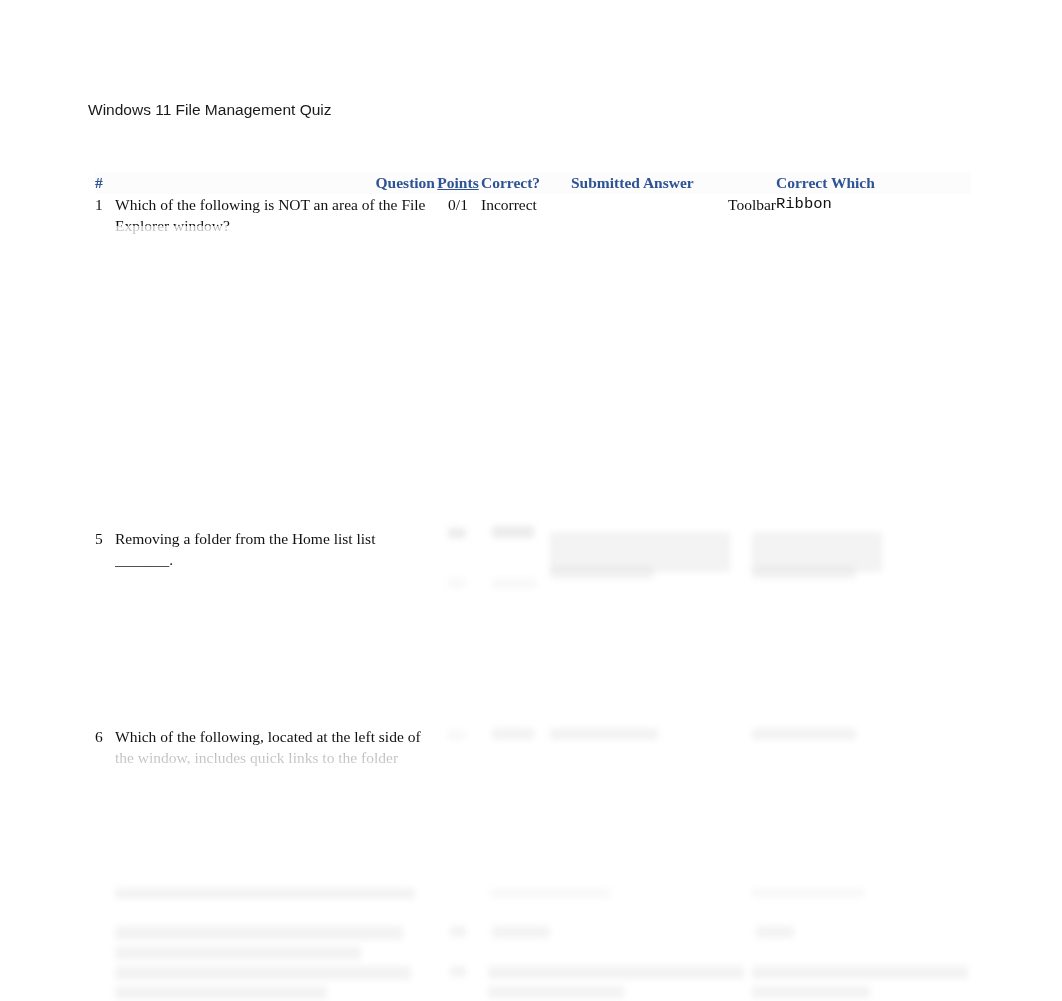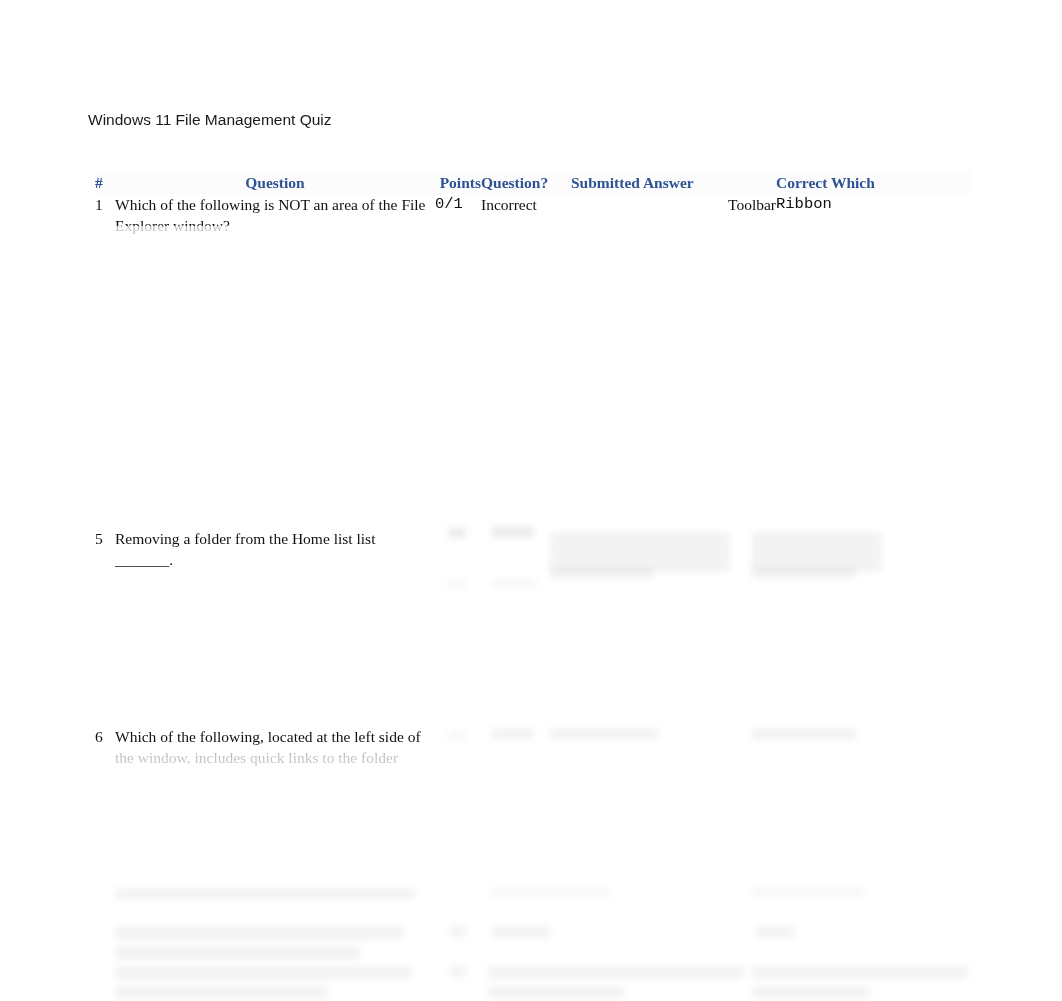--- a/index.html
+++ b/index.html
@@ -13,21 +13,21 @@
     position: relative;
     overflow: hidden;
     font-family: "Liberation Serif", "DejaVu Serif", serif;
     -webkit-font-smoothing: antialiased;
   }
 
   
   #doc-header {
     position: absolute;
     left: 88px;
-    top: 110px;
+    top: 100px;
     font-family: "Liberation Sans", "DejaVu Sans", sans-serif;
     font-size: 15.5px;
     line-height: 20px;
     color: #1a1a1a;
     white-space: nowrap;
   }
   #doc-header .line { display: block; }
 
   
   #results-table {
@@ -47,34 +47,34 @@
 
   thead th {
     font-weight: bold;
     color: #2e5395;
     font-size: 15.5px;
     line-height: 22px;
     padding-bottom: 4px;
     background: #fcfcfc;
   }
   thead th.col-num      { text-align: left;   width: 20px; }
-  thead th.col-question { text-align: center; width: 320px; }
-  thead th.col-points   { text-align: right;  width: 46px; }
+  thead th.col-question { text-align: right; width: 320px; }
+  thead th.col-points   {  width: 46px; text-decoration: underline; }
   thead th.col-correct  { text-align: left;   width: 90px; }
   thead th.col-submitted{ text-align: left;   width: 205px; margin-top: 28px; }
   thead th.col-answer   { text-align: left;   width: 195px; }
 
   tbody td {
     font-size: 15.5px;
     line-height: 21px;
     color: #111111;
   }
   td.col-num       { text-align: left;  padding-right: 4px; }
   td.col-question  { text-align: left;  padding-right: 14px; }
-  td.col-points    { text-align: left; padding-right: 10px; font-family: Liberation Mono, monospace; }
+  td.col-points    { text-align: center; padding-right: 10px; }
   td.col-correct   { text-align: left;  padding-right: 6px; }
   td.col-submitted { text-align: right;  padding-right: 10px; }
   td.col-answer    { text-align: left; font-family: Liberation Mono, monospace; }
 
   
   tr.row-clip { height: 34px; }
   tr.row-clip td { overflow: hidden; }
   .clip-2line {
     display: block;
     max-height: 42px;
@@ -159,21 +159,21 @@
 <div id="doc-header">
   <span class="line">Windows 11 File Management Quiz</span>
 </div>
 
 <table id="results-table">
   <thead>
     <tr>
       <th class="col-num">#</th>
       <th class="col-question">Question</th>
       <th class="col-points">Points</th>
-      <th class="col-correct">Question?</th>
+      <th class="col-correct">Correct?</th>
       <th class="col-submitted">Submitted Answer</th>
       <th class="col-answer">Correct Which</th>
     </tr>
   </thead>
   <tbody>
 
     <tr class="row-clip">
       <td class="col-num">1</td>
       <td class="col-question">
           <span class="clip-2line">Which of the following is NOT an area of the File Explorer window?</span>

